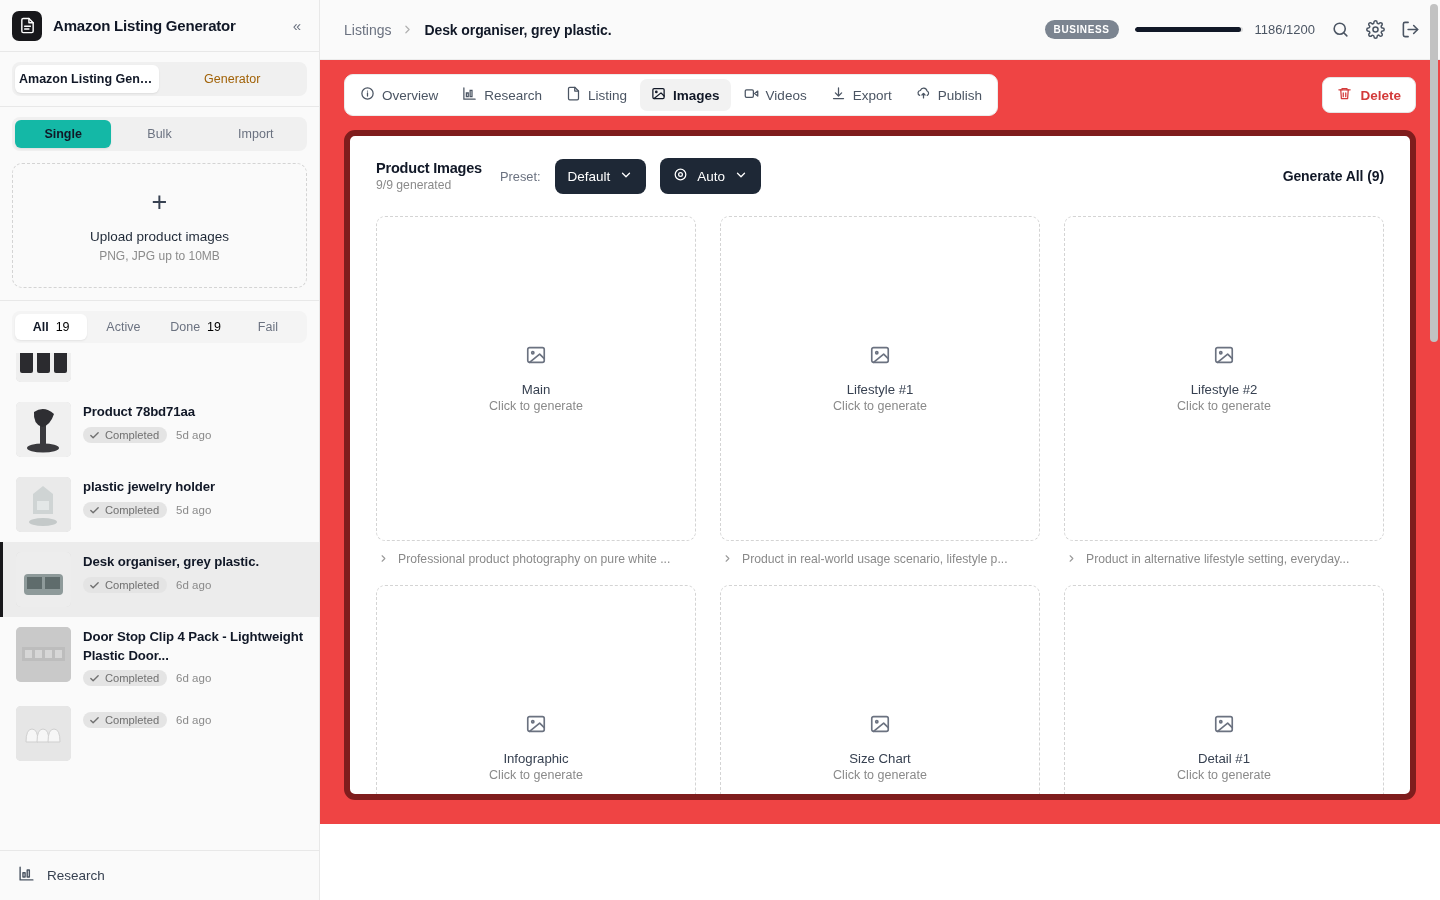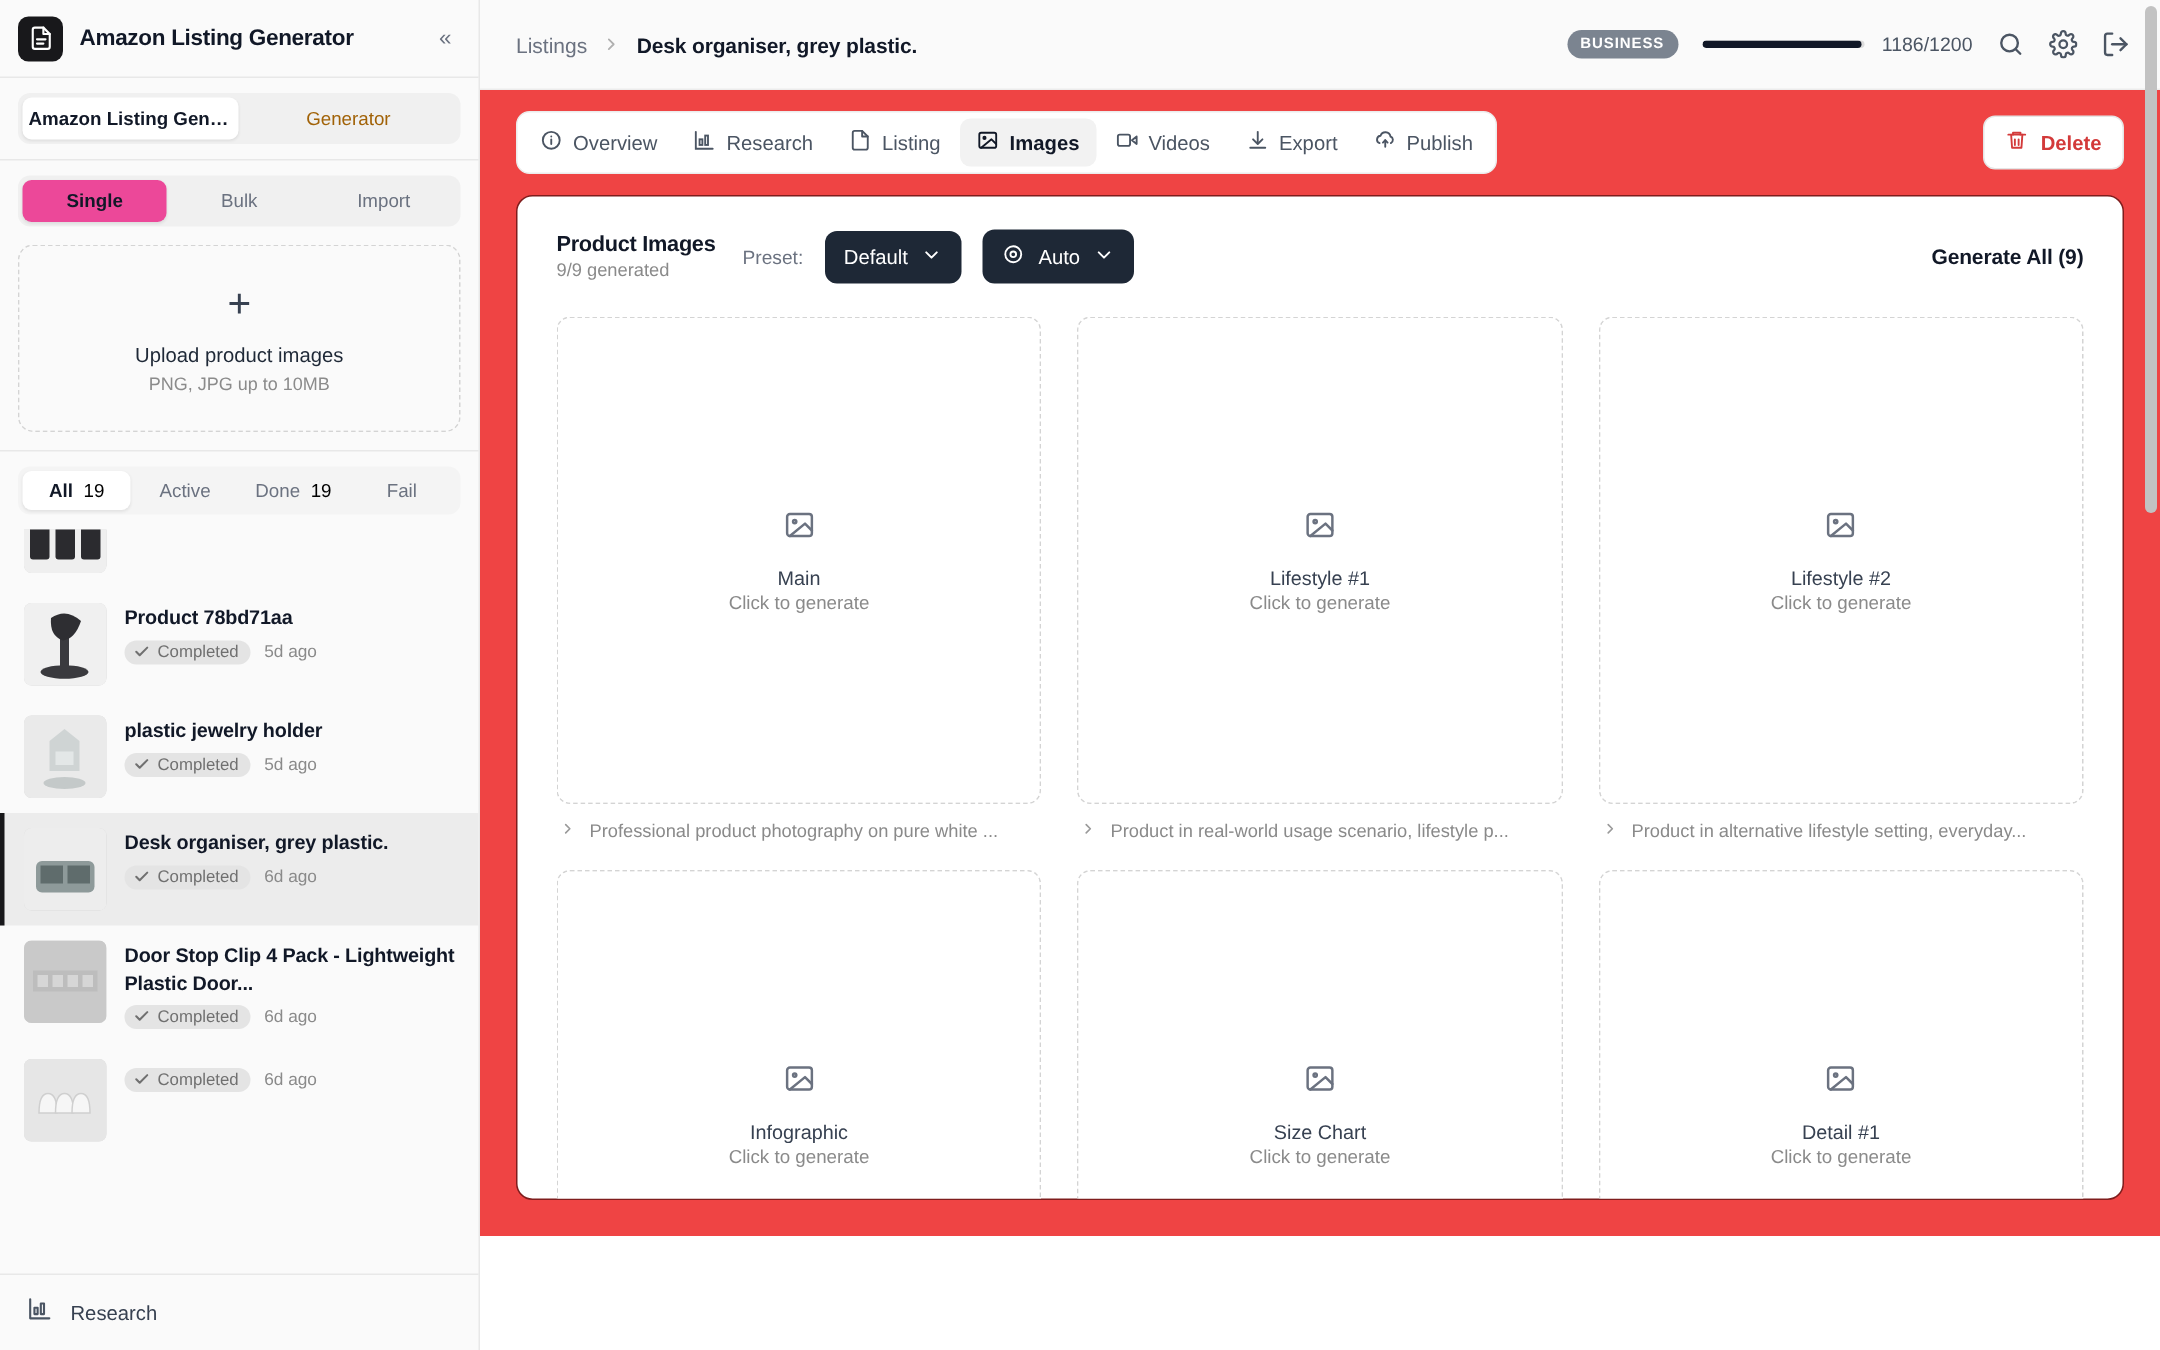--- a/index.html
+++ b/index.html
@@ -51,21 +51,21 @@
     box-shadow: 0 1px 2px rgba(0,0,0,0.08);
   }
 
   .seg2-wrap { padding: 10px 12px 0 12px; }
   .seg2 { display: flex; background: #f0f0f0; border-radius: 8px; padding: 3px; }
   .seg2-item {
     flex: 1; text-align: center; font-size: 12.5px; color: #6b7280;
     padding: 7px 4px; border-radius: 6px; cursor: pointer;
   }
   .seg2-item.active {
-    background: #ec4899; color: #111827; font-weight: 700;
+    background: #14b8a6; color: #111827; font-weight: 700;
     box-shadow: 0 1px 2px rgba(0,0,0,0.08);
   }
 
   .upload {
     margin: 12px; height: 125px;
     border: 1.5px dashed #d4d4d4; border-radius: 10px;
     display: flex; flex-direction: column; align-items: center; justify-content: center;
     gap: 5px; cursor: pointer; background: transparent;
   }
   .upload-plus { font-size: 27px; color: #374151; line-height: 1; font-weight: 300; margin-bottom: 8px;}
@@ -93,21 +93,21 @@
     width: 55px; height: 55px; flex: 0 0 55px; border-radius: 5px;
     background: #d9d9d9; overflow: hidden; position: relative;
   }
   .li-body { flex: 1; min-width: 0; padding-top: 1px; }
   .li-title {
     font-size: 13.2px; font-weight: 700; color: #111827; line-height: 1.42;
     letter-spacing: -0.1px;
   }
   .li-meta { display: flex; align-items: center; gap: 9px; margin-top: 5px; }
   .badge-done {
-    display: inline-flex; align-items: flex-start; gap: 5px;
+    display: inline-flex; align-items: flex-end; gap: 5px;
     background: #e4e4e4; color: #707070; font-size: 11.2px;
     padding: 2px 8px 2px 6px; border-radius: 11px;
   }
   .li-time { font-size: 11.5px; color: #8a8a8a; }
 
   .sb-footer {
     border-top: 1px solid #e8e8e8; padding: 14px 18px;
     display: flex; align-items: center; gap: 12px; cursor: pointer;
   }
   .sb-footer-label { font-size: 13.5px; color: #374151; font-weight: 500; }
@@ -145,21 +145,21 @@
     white-space: nowrap;
   }
   .tab.active { background: #f2f2f2; color: #111827; font-weight: 700; }
   .del-btn {
     margin-left: auto; display: flex; align-items: center; gap: 8px;
     border: 1px solid #e5e5e5; background: #fff; border-radius: 8px;
     padding: 8px 14px; color: #d33a3a; font-size: 13.5px; font-weight: 600; cursor: pointer;
   }
 
   .panel {
-    margin: 0 24px 24px 24px; background: #fff; border: 1px solid #7f1d1d;
+    margin: 0 24px 24px 24px; background: #fff; border: 6px solid #7f1d1d;
     border-radius: 11px; flex: 1; overflow: hidden; display: flex; flex-direction: column;
   }
   .panel-head { display: flex; align-items: center; padding: 22px 26px 10px 26px; gap: 14px; }
   .pi-titles { display: flex; flex-direction: column; gap: 2px; }
   .pi-title { font-size: 14.5px; font-weight: 700; color: #111827; letter-spacing: -0.2px; }
   .pi-sub { font-size: 12.2px; color: #8a8a8a; }
   .preset-label { font-size: 12.8px; color: #6b7280; margin-left: 4px; }
   .dd {
     display: flex; align-items: center; gap: 9px; background: #1e2836; color: #fff;
     border-radius: 8px; padding: 9px 13px; font-size: 13.5px; cursor: pointer;

